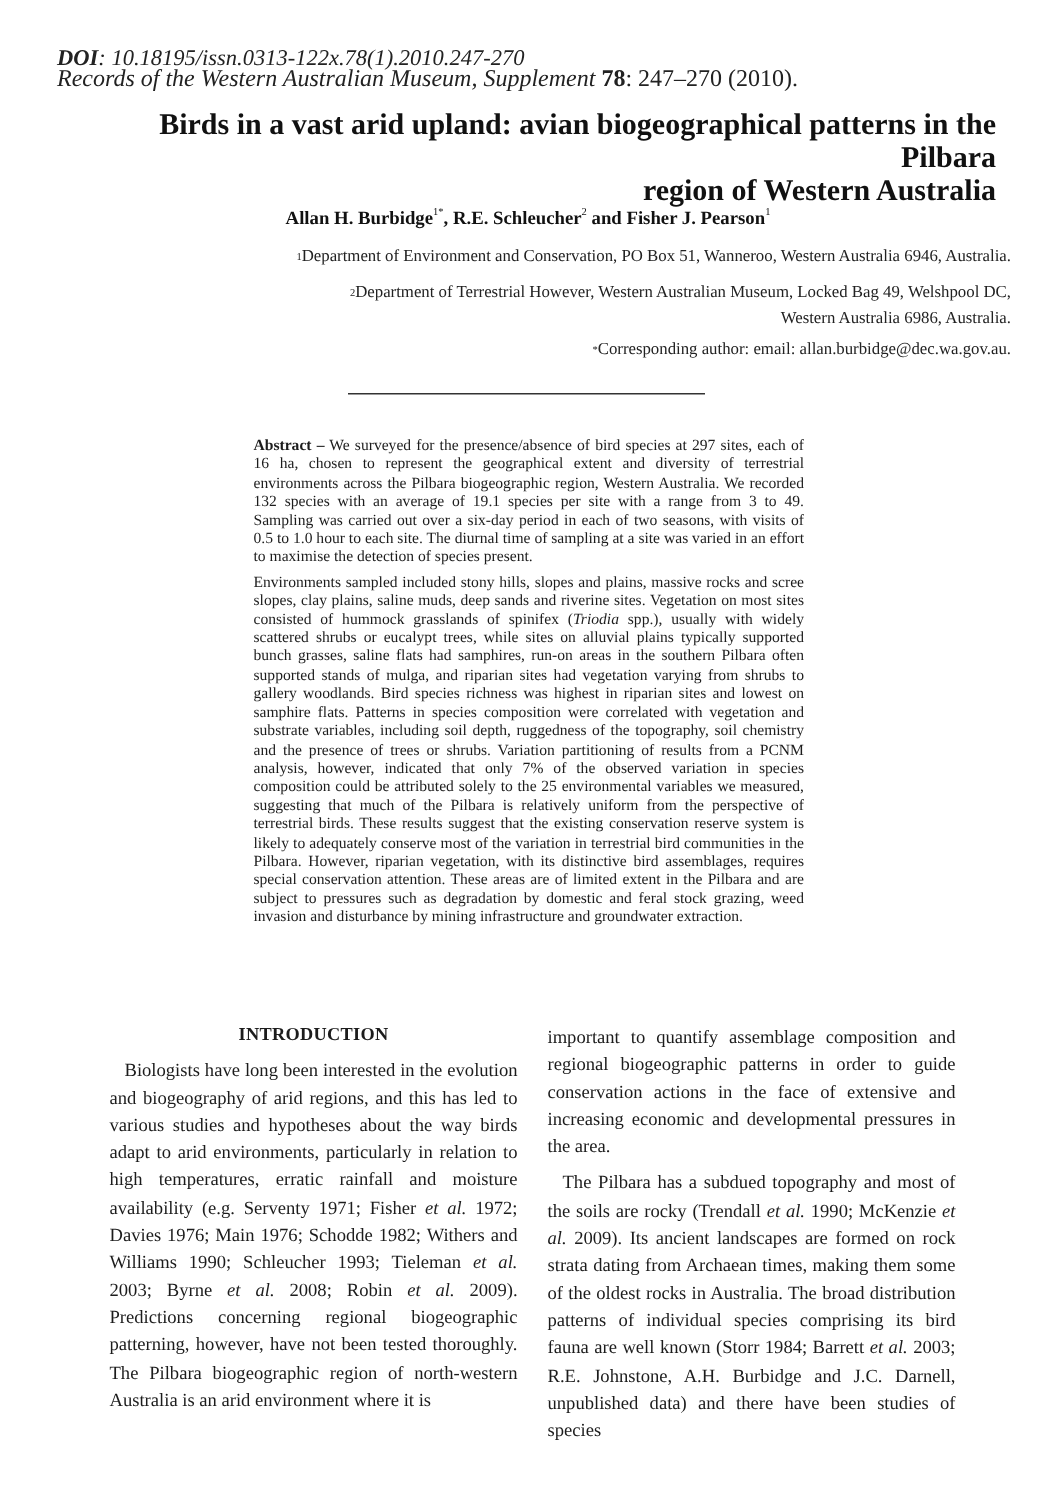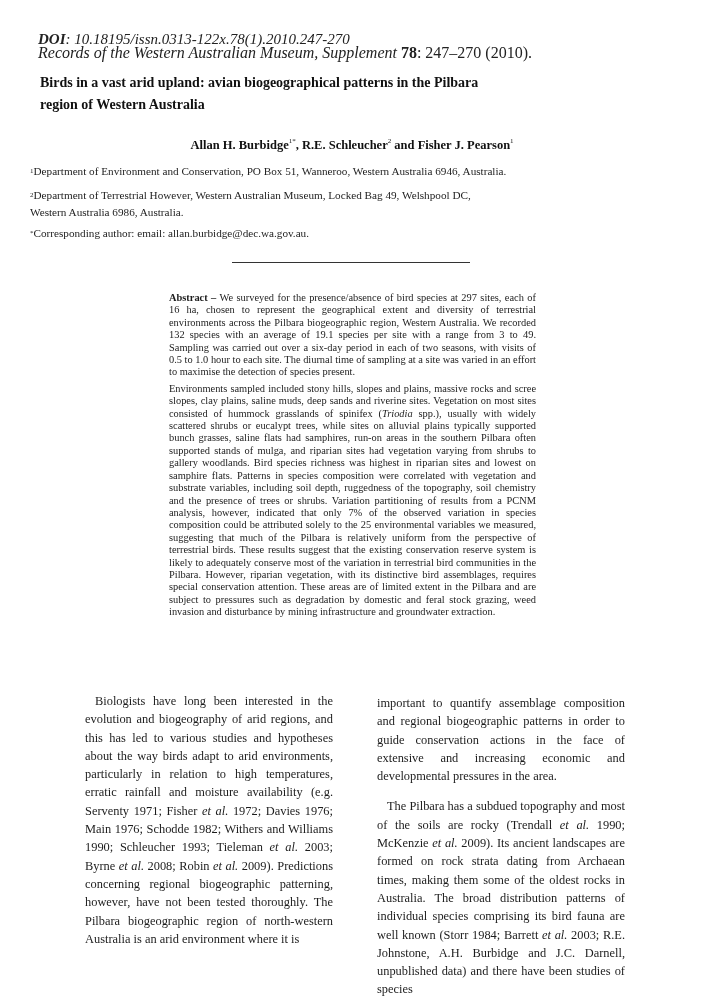--- a/index.html
+++ b/index.html
@@ -3,31 +3,31 @@
 <meta charset="utf-8">
 <style>
   html, body { margin: 0; padding: 0; background: #ffffff; }
   body { width: 704px; height: 996px; position: relative; overflow: hidden; color: #1a1a1a; font-family: "Liberation Serif", "DejaVu Serif", serif; }
   .abs { position: absolute; }
   .doi { left: 38px; top: 33px; font-size: 15px; font-style: italic; line-height: 13px; color: #222; }
   .doi b { font-style: italic; font-weight: bold; }
   .journal { left: 38px; top: 46px; font-size: 16px; font-style: italic; line-height: 13px; color: #222; }
   .journal .vol { font-style: normal; font-weight: bold; }
   .journal .rest { font-style: normal; }
-  .title { left: 40px; width: 624px; top: 72px; text-align: left; font-size: 14px; font-weight: bold; line-height: 22px; color: #111; }
+  .title { left: 40px; width: 624px; top: 72px; text-align: right; font-size: 20px; font-weight: bold; line-height: 22px; color: #111; }
   .authors { left: 40px; width: 624px; top: 138px; text-align: center; font-size: 12.5px; font-weight: bold; color: #111; }
   .authors sup { font-size: 7px; font-weight: normal; vertical-align: top; position: relative; top: -1px; }
-  .affil { left: 30px; width: 644px; text-align: left; font-size: 11.2px; line-height: 17px; color: #222; }
+  .affil { left: 30px; width: 644px; text-align: right; font-size: 11.2px; line-height: 17px; color: #222; }
   .affil sup { font-size: 7px; vertical-align: top; }
   .rule { left: 232px; width: 238px; top: 262px; height: 0; border-top: 1px solid #333; }
   .abstract { left: 169px; width: 367px; top: 292px; font-size: 10.4px; line-height: 12.4px; text-align: justify; color: #1c1c1c; }
   .abstract p { margin: 0 0 4px 0; }
   .abstract .lbl { font-weight: bold; }
   .col { top: 680px; width: 272px; font-size: 12.4px; line-height: 18.3px; text-align: justify; color: #1c1c1c; }
-  .col p { margin: 12px; text-indent: 10px; }
+  .col p { margin: 0; text-indent: 10px; }
   .col p.noindent { text-indent: 0; }
   .col p + p { margin-top: 6px; }
   .col .heading { text-align: center; font-weight: bold; font-size: 12.2px; text-indent: 0; margin-bottom: 6px; letter-spacing: 0.2px; }
   .left-col { left: 73px; }
   .right-col { left: 365px; }
   i { font-style: italic; }
 </style>
 </head>
 <body>
 
@@ -49,19 +49,20 @@
 <div class="abs affil" style="top:225px;"><sup>*</sup><span>Corresponding author: email: allan.burbidge@dec.wa.gov.au.</span></div>
 
 <div class="abs rule"></div>
 
 <div class="abs abstract">
   <p><span class="lbl">Abstract –</span><span> We surveyed for the presence/absence of bird species at 297 sites, each of 16 ha, chosen to represent the geographical extent and diversity of terrestrial environments across the Pilbara biogeographic region, Western Australia. We recorded 132 species with an average of 19.1 species per site with a range from 3 to 49. Sampling was carried out over a six-day period in each of two seasons, with visits of 0.5 to 1.0 hour to each site. The diurnal time of sampling at a site was varied in an effort to maximise the detection of species present.</span></p>
   <p><span>Environments sampled included stony hills, slopes and plains, massive rocks and scree slopes, clay plains, saline muds, deep sands and riverine sites. Vegetation on most sites consisted of hummock grasslands of spinifex (</span><i>Triodia</i><span> spp.), usually with widely scattered shrubs or eucalypt trees, while sites on alluvial plains typically supported bunch grasses, saline flats had samphires, run-on areas in the southern Pilbara often supported stands of mulga, and riparian sites had vegetation varying from shrubs to gallery woodlands. Bird species richness was highest in riparian sites and lowest on samphire flats. Patterns in species composition were correlated with vegetation and substrate variables, including soil depth, ruggedness of the topography, soil chemistry and the presence of trees or shrubs. Variation partitioning of results from a PCNM analysis, however, indicated that only 7% of the observed variation in species composition could be attributed solely to the 25 environmental variables we measured, suggesting that much of the Pilbara is relatively uniform from the perspective of terrestrial birds. These results suggest that the existing conservation reserve system is likely to adequately conserve most of the variation in terrestrial bird communities in the Pilbara. However, riparian vegetation, with its distinctive bird assemblages, requires special conservation attention. These areas are of limited extent in the Pilbara and are subject to pressures such as degradation by domestic and feral stock grazing, weed invasion and disturbance by mining infrastructure and groundwater extraction.</span></p>
 </div>
 
 <div class="abs col left-col">
+  <div class="heading">INTRODUCTION</div>
   <p><span>Biologists have long been interested in the evolution and biogeography of arid regions, and this has led to various studies and hypotheses about the way birds adapt to arid environments, particularly in relation to high temperatures, erratic rainfall and moisture availability (e.g. Serventy 1971; Fisher </span><i>et al.</i><span> 1972; Davies 1976; Main 1976; Schodde 1982; Withers and Williams 1990; Schleucher 1993; Tieleman </span><i>et al.</i><span> 2003; Byrne </span><i>et al.</i><span> 2008; Robin </span><i>et al.</i><span> 2009). Predictions concerning regional biogeographic patterning, however, have not been tested thoroughly. The Pilbara biogeographic region of north-western Australia is an arid environment where it is</span></p>
 </div>
 
 <div class="abs col right-col" style="top:682px;">
   <p class="noindent">important to quantify assemblage composition and regional biogeographic patterns in order to guide conservation actions in the face of extensive and increasing economic and developmental pressures in the area.</p>
   <p><span>The Pilbara has a subdued topography and most of the soils are rocky (Trendall </span><i>et al.</i><span> 1990; McKenzie </span><i>et al.</i><span> 2009). Its ancient landscapes are formed on rock strata dating from Archaean times, making them some of the oldest rocks in Australia. The broad distribution patterns of individual species comprising its bird fauna are well known (Storr 1984; Barrett </span><i>et al.</i><span> 2003; R.E. Johnstone, A.H. Burbidge and J.C. Darnell, unpublished data) and there have been studies of species</span></p>
 </div>
 
 </body></html>

